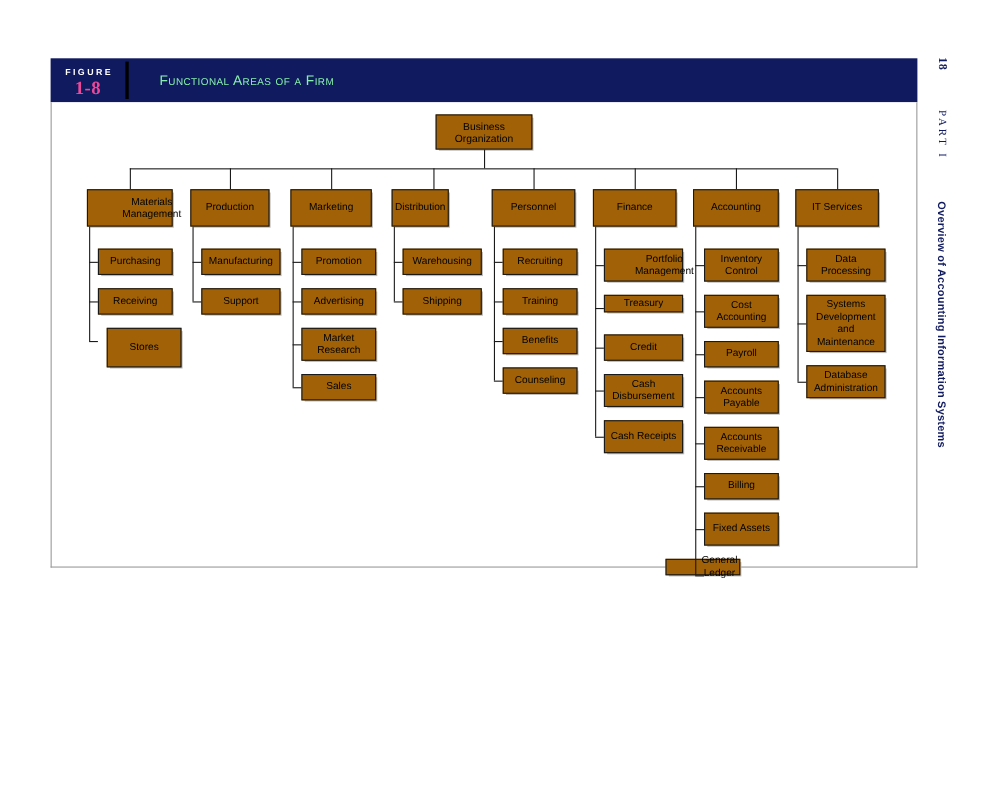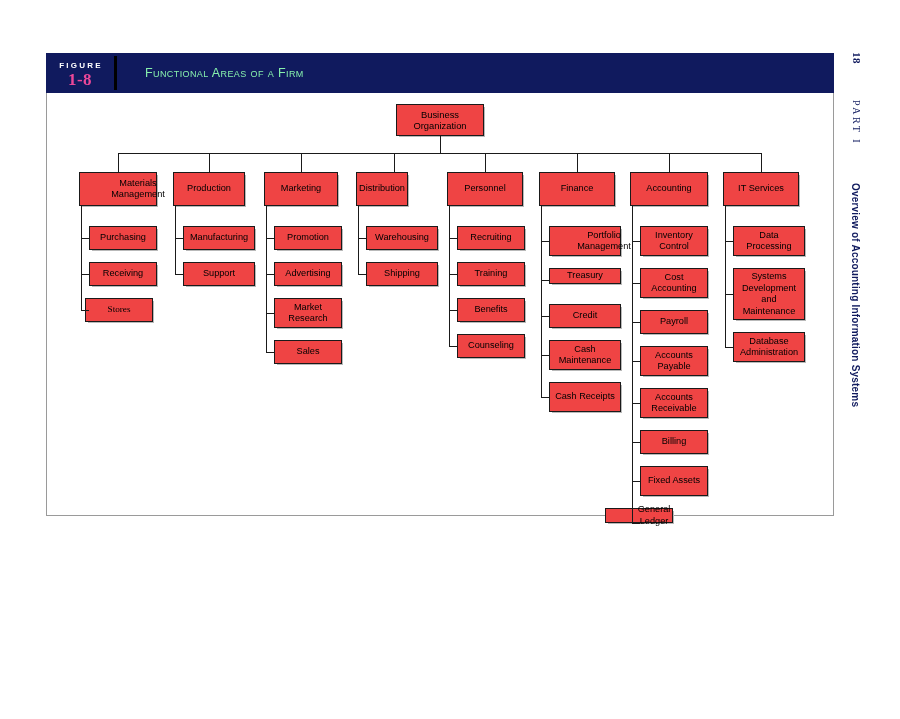--- a/index.html
+++ b/index.html
@@ -72,21 +72,21 @@
     width: 788px; height: 423px;
     border: 1px solid #9a9a9a;
     border-top: none;
     background: #ffffff;
   }
 
   
   .node {
     position: absolute;
     border: 1px solid #1a1a1a;
-    background: #ef4444;
+    background: #a16207;
     box-shadow: 2px 2px 0 -1px #b9b9b9;
     display: flex;
     align-items: center;
     justify-content: center;
     text-align: center;
     font-size: 9.2px;
     color: #000000;
     line-height: 11.5px;
     padding: 1px 2px;
   }
@@ -149,21 +149,21 @@
     <div id="chart-canvas">
         <div class="node root" style="left: 349px; top: 11px; width: 88px; height: 32px;">Business Organization</div>
         <div class="line-v" style="left: 393px; top: 43px; height: 17px;"></div>
         <div class="line-h" style="left: 71px; top: 60px; width: 643px;"></div>
         <div class="line-v" style="left: 71px; top: 60px; height: 19px;"></div>
         <div class="node" style="left: 32px; top: 79px; width: 78px; height: 34px; padding-left: 42px;">Materials Management</div>
         <div class="node" style="left: 42px; top: 133px; width: 68px; height: 24px;">Purchasing</div>
         <div class="line-h" style="left: 34px; top: 145px; width: 8px;"></div>
         <div class="node" style="left: 42px; top: 169px; width: 68px; height: 24px;">Receiving</div>
         <div class="line-h" style="left: 34px; top: 181px; width: 8px;"></div>
-        <div class="node" style="left: 38px; top: 205px; width: 68px; height: 24px; font-family: Liberation Serif, serif;">Stores</div>
+        <div class="node" style="left: 50px; top: 205px; width: 68px; height: 36px;">Stores</div>
         <div class="line-h" style="left: 34px; top: 217px; width: 8px;"></div>
         <div class="line-v" style="left: 34px; top: 113px; height: 104px;"></div>
         <div class="line-v" style="left: 162px; top: 60px; height: 19px;"></div>
         <div class="node" style="left: 126px; top: 79px; width: 72px; height: 34px;">Production</div>
         <div class="node" style="left: 136px; top: 133px; width: 72px; height: 24px;">Manufacturing</div>
         <div class="line-h" style="left: 128px; top: 145px; width: 8px;"></div>
         <div class="node" style="left: 136px; top: 169px; width: 72px; height: 24px;">Support</div>
         <div class="line-h" style="left: 128px; top: 181px; width: 8px;"></div>
         <div class="line-v" style="left: 128px; top: 113px; height: 68px;"></div>
         <div class="line-v" style="left: 254px; top: 60px; height: 19px;"></div>
@@ -196,21 +196,21 @@
         <div class="line-h" style="left: 402px; top: 253px; width: 8px;"></div>
         <div class="line-v" style="left: 402px; top: 113px; height: 140px;"></div>
         <div class="line-v" style="left: 530px; top: 60px; height: 19px;"></div>
         <div class="node" style="left: 492px; top: 79px; width: 76px; height: 34px;">Finance</div>
         <div class="node" style="left: 502px; top: 133px; width: 72px; height: 30px; padding-left: 40px;">Portfolio Management</div>
         <div class="line-h" style="left: 494px; top: 148px; width: 8px;"></div>
         <div class="node" style="left: 502px; top: 175px; width: 72px; height: 16px;">Treasury</div>
         <div class="line-h" style="left: 494px; top: 187px; width: 8px;"></div>
         <div class="node" style="left: 502px; top: 211px; width: 72px; height: 24px;">Credit</div>
         <div class="line-h" style="left: 494px; top: 223px; width: 8px;"></div>
-        <div class="node" style="left: 502px; top: 247px; width: 72px; height: 30px;">Cash Maintenance</div>
+        <div class="node" style="left: 502px; top: 247px; width: 72px; height: 30px;">Cash Disbursement</div>
         <div class="line-h" style="left: 494px; top: 262px; width: 8px;"></div>
         <div class="node" style="left: 502px; top: 289px; width: 72px; height: 30px;">Cash Receipts</div>
         <div class="line-h" style="left: 494px; top: 304px; width: 8px;"></div>
         <div class="line-v" style="left: 494px; top: 113px; height: 191px;"></div>
         <div class="line-v" style="left: 622px; top: 60px; height: 19px;"></div>
         <div class="node" style="left: 583px; top: 79px; width: 78px; height: 34px;">Accounting</div>
         <div class="node" style="left: 593px; top: 133px; width: 68px; height: 30px;">Inventory Control</div>
         <div class="line-h" style="left: 585px; top: 148px; width: 8px;"></div>
         <div class="node" style="left: 593px; top: 175px; width: 68px; height: 30px;">Cost Accounting</div>
         <div class="line-h" style="left: 585px; top: 190px; width: 8px;"></div>

